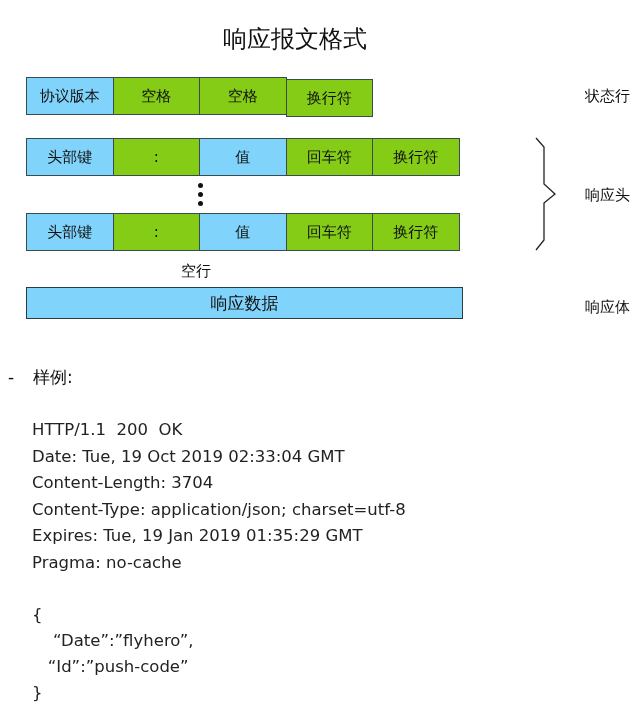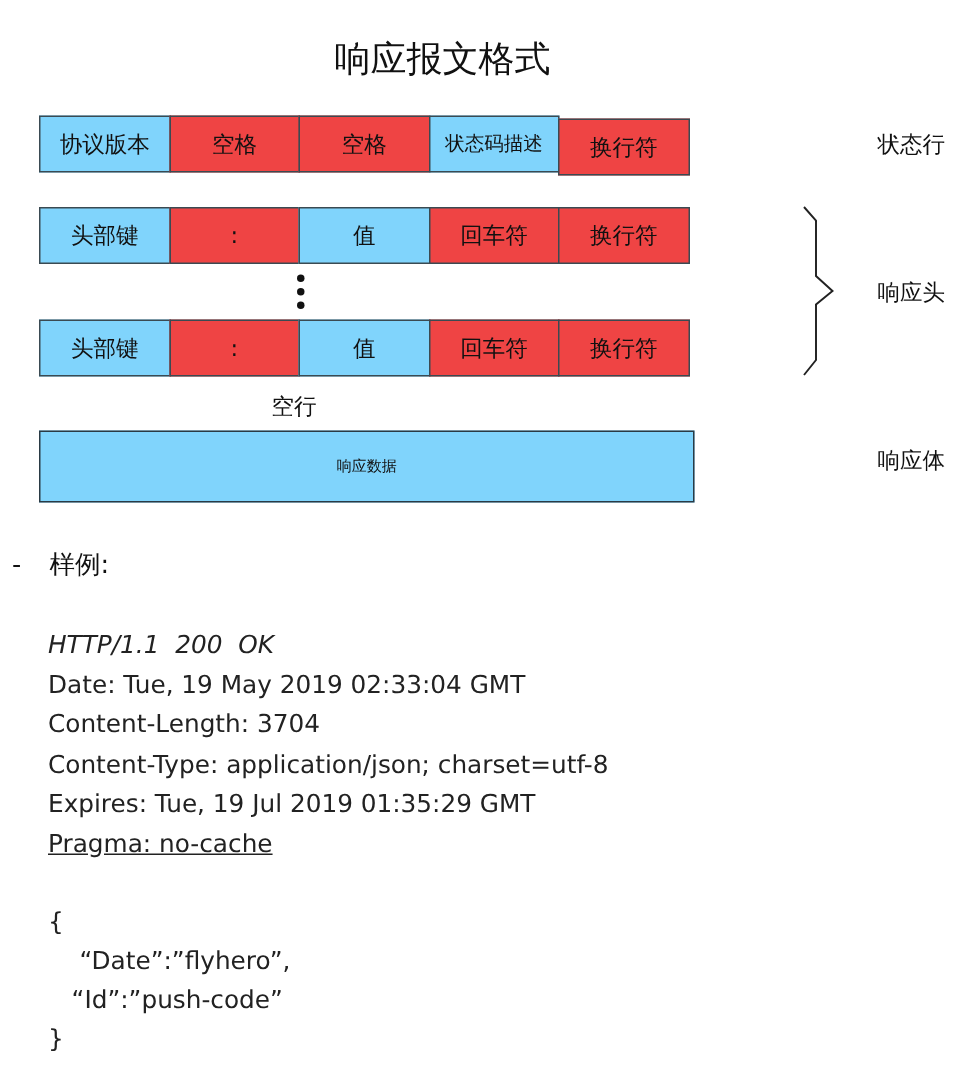--- a/index.html
+++ b/index.html
@@ -3,43 +3,42 @@
   <meta charset="utf-8">
   <style>
     html, body { margin: 0; padding: 0; background: #ffffff; }
     body { width: 640px; height: 710px; position: relative; overflow: hidden;
            font-family: "DejaVu Sans", "Liberation Sans", sans-serif; color: #111; }
     .abs { position: absolute; }
     .title { left: 0; width: 590px; top: 8px; text-align: center; font-size: 24px; line-height: 30px; color: #111; margin-top: 16px; }
     .row { position: absolute; left: 26px; height: 40px; display: flex; }
     .cell { box-sizing: border-box; width: 87.5px; height: 38px; border: 1px solid #3a4a52;
             margin-left: -1px; display: flex; align-items: center; justify-content: center;
-            font-size: 15px; background: #ef4444; color: #111; }
+            font-size: 15px; background: #84cc16; color: #111; }
     .cell:first-child { margin-left: 0; }
     .cell.blue { background: #80d4fc; }
     .cell.small { font-size: 13px; }
     .cell.shift { margin-top: 2px; }
     .side-label { font-size: 15px; line-height: 20px; }
     .dot { width: 5px; height: 5px; border-radius: 50%; background: #111; position: absolute; left: 198px; }
-    .body-bar { left: 26px; top: 287px; width: 437px; height: 48px; box-sizing: border-box;
+    .body-bar { left: 26px; top: 287px; width: 437px; height: 32px; box-sizing: border-box;
                 border: 1px solid #2a3a44; background: #80d4fc; display: flex; align-items: center;
-                justify-content: center; font-size: 10px; }
+                justify-content: center; font-size: 17px; }
     .section { font-size: 17px; line-height: 22px; }
     .code { left: 32px; font-family: "DejaVu Sans", sans-serif; font-size: 16.5px; line-height: 26.5px; color: #222; white-space: pre; }
   </style>
 </head>
 <body>
 
 <div class="abs title">响应报文格式</div>
 
 <div class="row" style="top:77px;">
   <div class="cell blue">协议版本</div>
   <div class="cell">空格</div>
   <div class="cell">空格</div>
-  <div class="cell blue small">状态码描述</div>
   <div class="cell shift">换行符</div>
 </div>
 <div class="abs side-label" style="left:585px; top:86px;">状态行</div>
 
 <div class="row" style="top:138px;">
   <div class="cell blue">头部键</div>
   <div class="cell">:</div>
   <div class="cell blue">值</div>
   <div class="cell">回车符</div>
   <div class="cell">换行符</div>
@@ -63,23 +62,23 @@
 <div class="abs side-label" style="left:585px; top:185px;">响应头</div>
 
 <div class="abs side-label" style="left:181px; top:261px;">空行</div>
 
 <div class="abs body-bar">响应数据</div>
 <div class="abs side-label" style="left:585px; top:297px;">响应体</div>
 
 <div class="abs section" style="left:8px; top:366px;">-</div>
 <div class="abs section" style="left:33px; top:366px;">样例:</div>
 
-<div class="abs code" style="top:417px;font-style:italic;">HTTP/1.1  200  OK</div>
-<div class="abs code" style="top:443.5px;">Date: Tue, 19 May 2019 02:33:04 GMT</div>
+<div class="abs code" style="top:417px;">HTTP/1.1  200  OK</div>
+<div class="abs code" style="top:443.5px;">Date: Tue, 19 Oct 2019 02:33:04 GMT</div>
 <div class="abs code" style="top:470px;">Content-Length: 3704</div>
 <div class="abs code" style="top:496.5px;">Content-Type: application/json; charset=utf-8</div>
-<div class="abs code" style="top:523px;">Expires: Tue, 19 Jul 2019 01:35:29 GMT</div>
-<div class="abs code" style="top:549.5px;text-decoration:underline;">Pragma: no-cache</div>
+<div class="abs code" style="top:523px;">Expires: Tue, 19 Jan 2019 01:35:29 GMT</div>
+<div class="abs code" style="top:549.5px;">Pragma: no-cache</div>
 
 <div class="abs code" style="top:602px;">{</div>
 <div class="abs code" style="top:628px;">    “Date”:”flyhero”,</div>
 <div class="abs code" style="top:654px;">   “Id”:”push-code”</div>
 <div class="abs code" style="top:680px;">}</div>
 
 </body></html>

